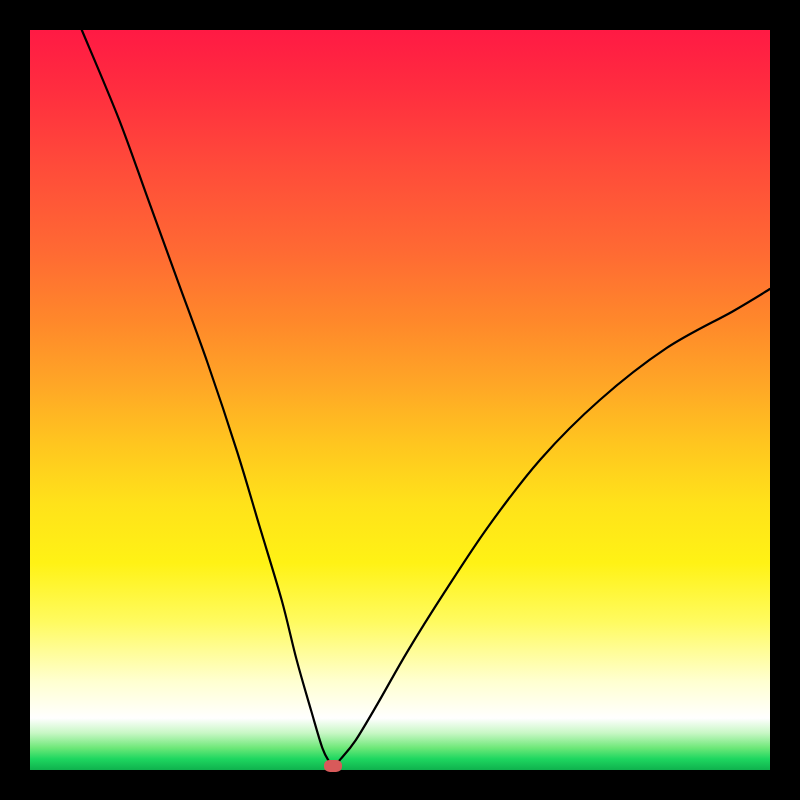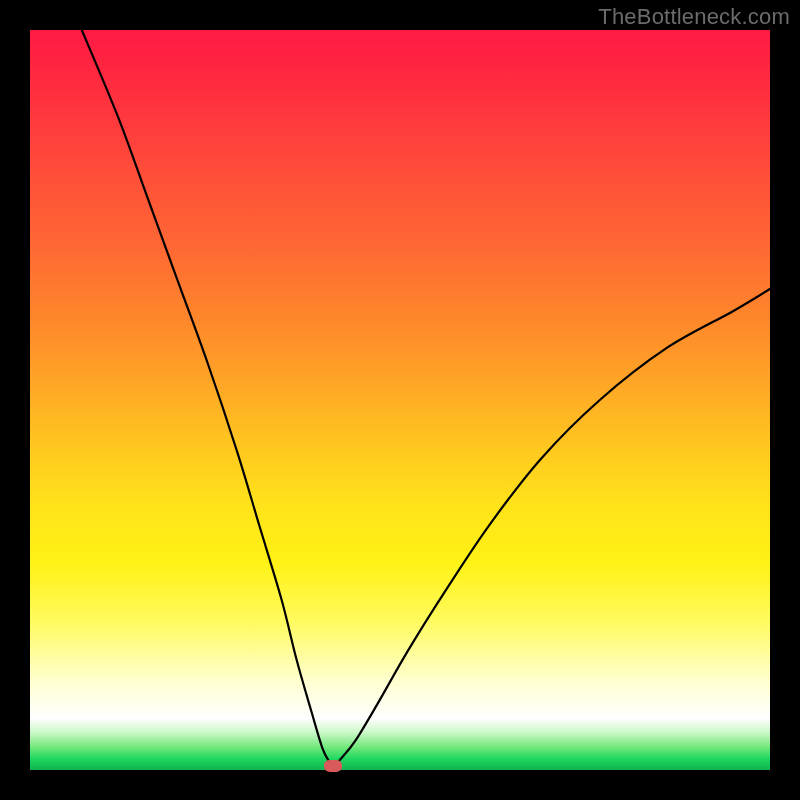--- a/index.html
+++ b/index.html
@@ -75,14 +75,13 @@
 
   <div class="plot-area">
 
     <svg class="curve-svg" viewBox="0 0 740 740" preserveAspectRatio="none">
       <path id="curve-path" d="M 51.80 0.00 C 57.97 14.80, 77.70 60.43, 88.80 88.80 C 99.90 117.17, 108.53 143.07, 118.40 170.20 C 128.27 197.33, 138.13 224.47, 148.00 251.60 C 157.87 278.73, 167.73 304.63, 177.60 333.00 C 187.47 361.37, 198.57 394.67, 207.20 421.80 C 215.83 448.93, 222.00 471.13, 229.40 495.80 C 236.80 520.47, 245.43 547.60, 251.60 569.80 C 257.77 592.00, 261.47 610.50, 266.40 629.00 C 271.33 647.50, 276.88 666.00, 281.20 680.80 C 285.52 695.60, 289.22 709.17, 292.30 717.80 C 295.38 726.43, 297.85 729.52, 299.70 732.60 C 301.55 735.68, 301.55 736.92, 303.40 736.30 C 305.25 735.68, 307.10 733.22, 310.80 728.90 C 314.50 724.58, 319.43 719.65, 325.60 710.40 C 331.77 701.15, 339.17 688.20, 347.80 673.40 C 356.43 658.60, 366.30 640.10, 377.40 621.60 C 388.50 603.10, 400.83 583.37, 414.40 562.40 C 427.97 541.43, 442.77 518.00, 458.80 495.80 C 474.83 473.60, 492.10 450.17, 510.60 429.20 C 529.10 408.23, 548.83 388.50, 569.80 370.00 C 590.77 351.50, 614.20 333.00, 636.40 318.20 C 658.60 303.40, 685.73 291.07, 703.00 281.20 C 720.27 271.33, 733.83 262.70, 740.00 259.00" fill="none" stroke="#000" stroke-width="2.2" stroke-linejoin="round" stroke-linecap="round"></path>
     </svg>
 
     <div id="min-marker" class="marker" style="left: 294.4px; top: 730.3px; background: rgb(216, 90, 90);"></div>
   </div>
 
-  <div class="watermark">TheBottleneck.com</div>
 </div>
 
 </body></html>

